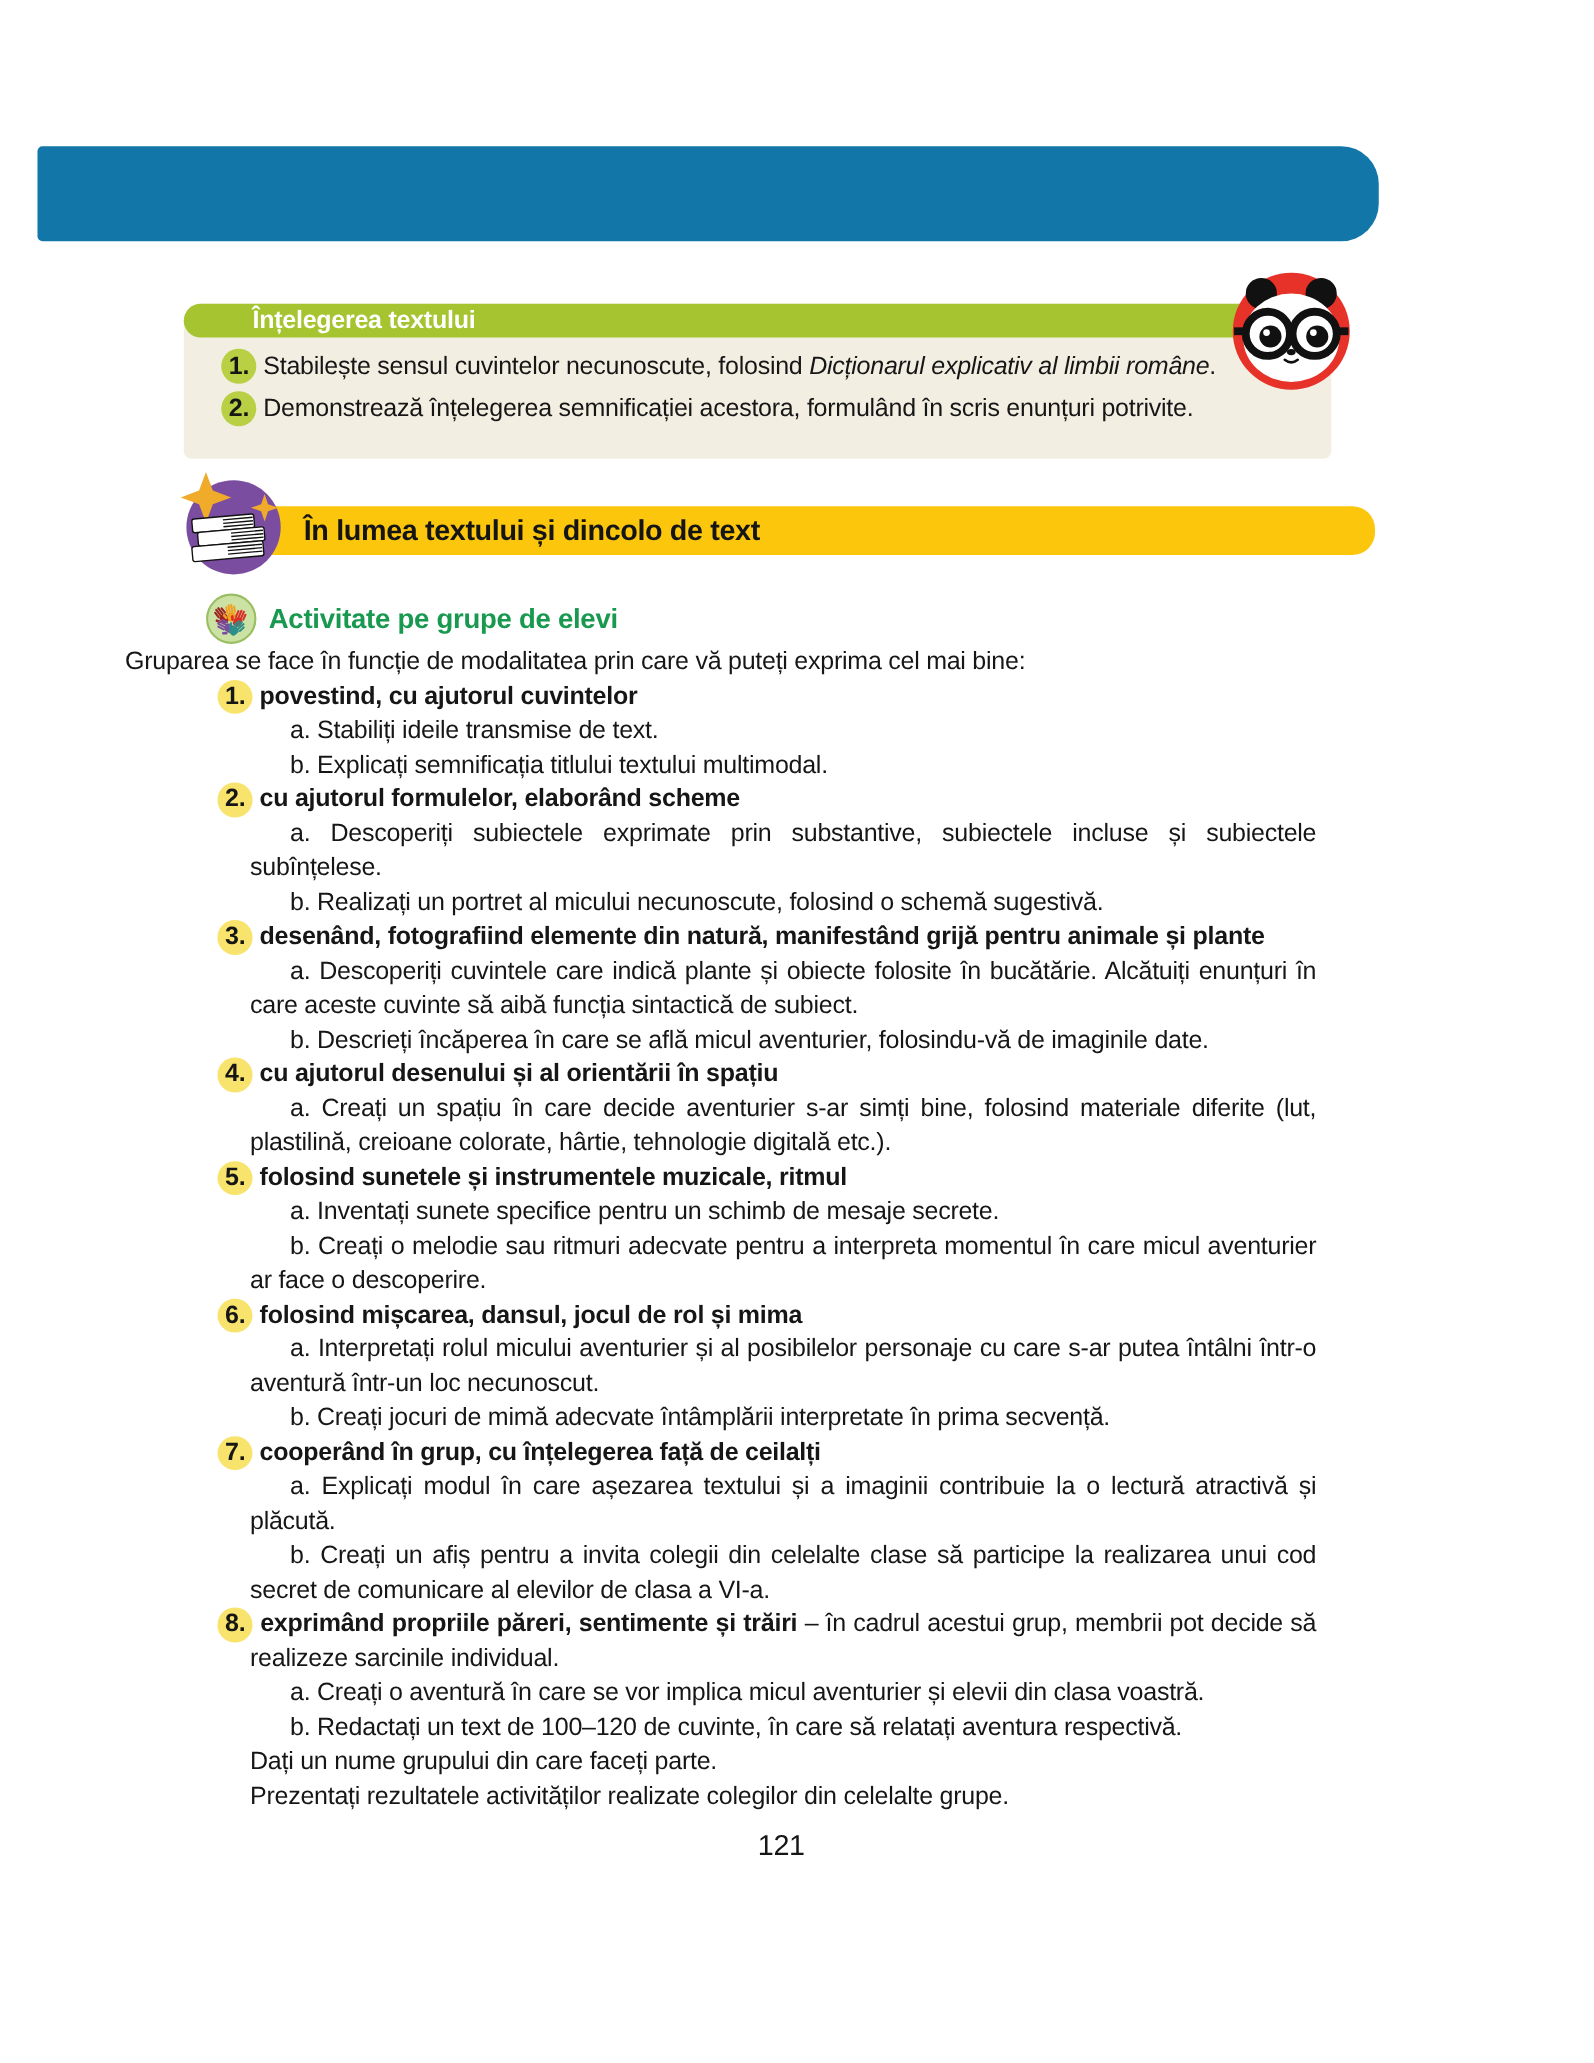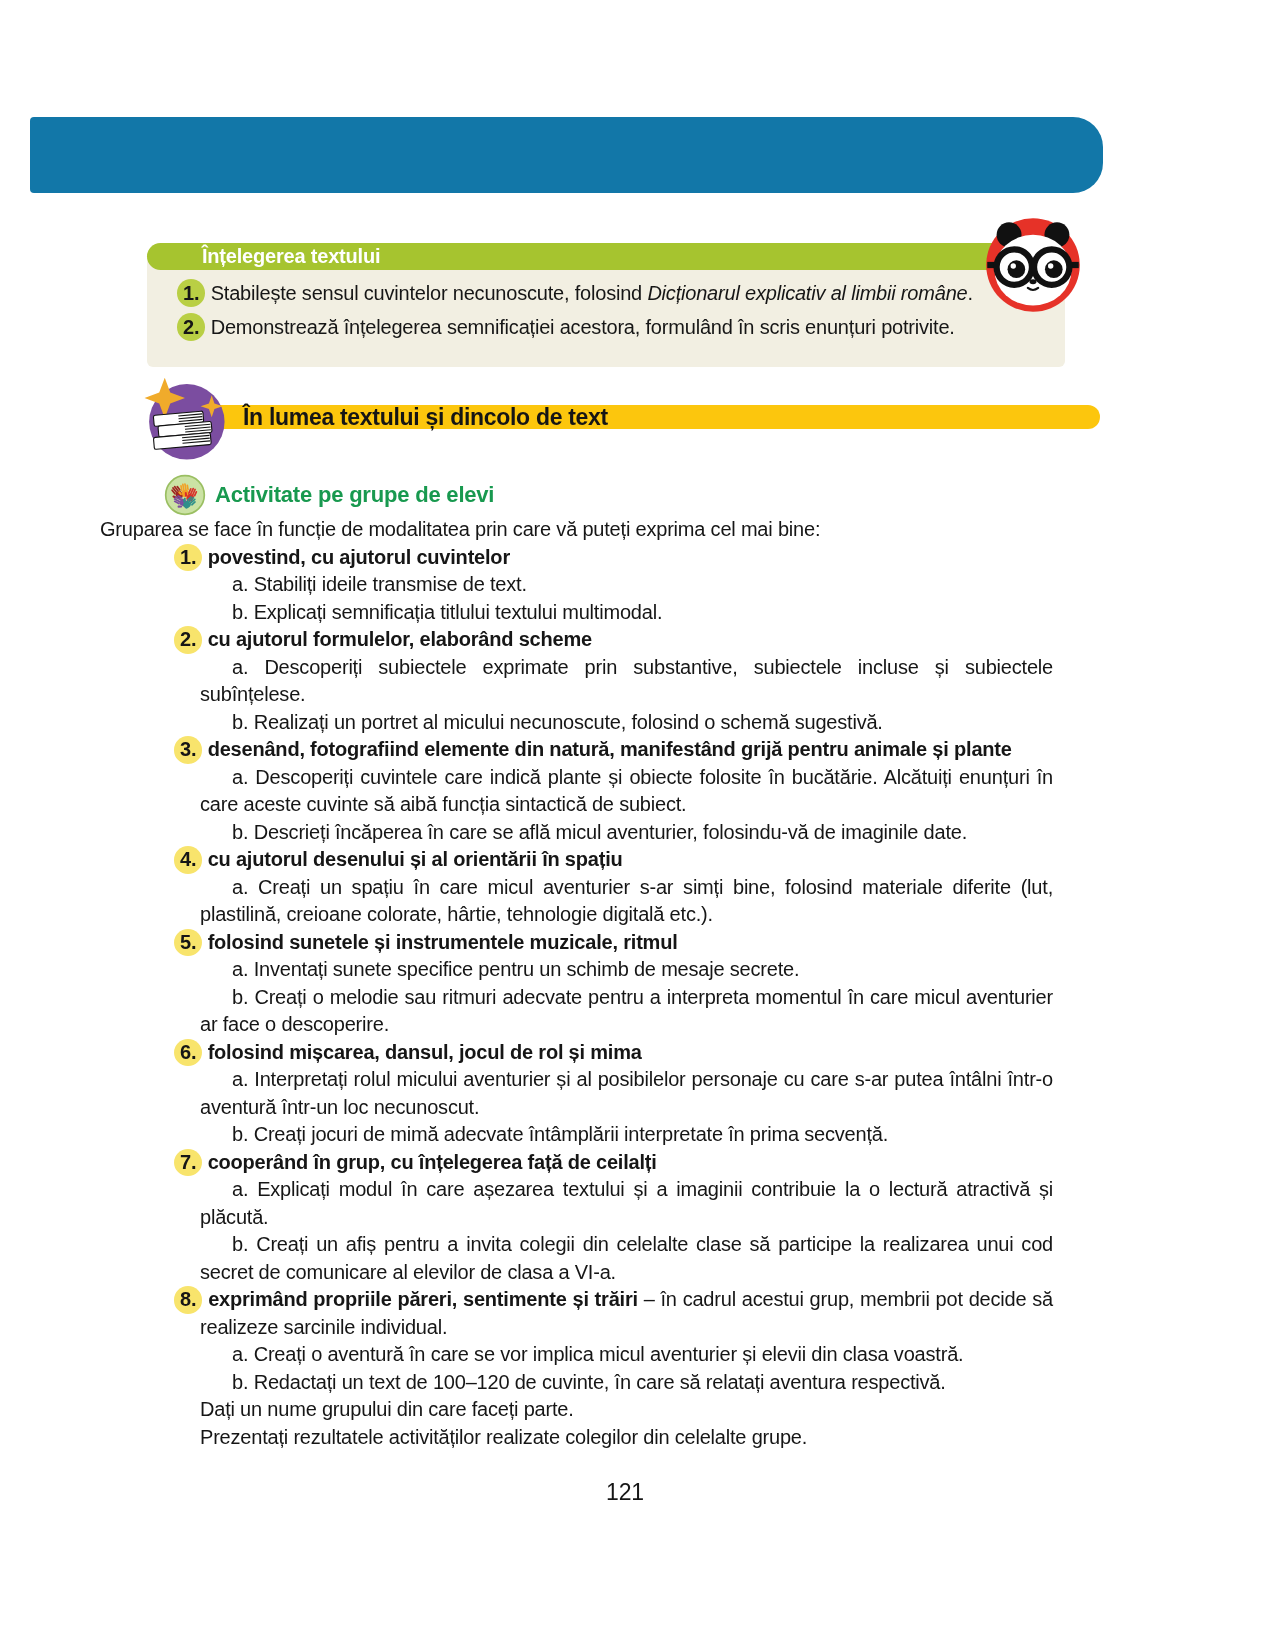--- a/index.html
+++ b/index.html
@@ -16,40 +16,40 @@
   .comp-panel .mascot{position:absolute;top:-30px;right:-20px;width:104px;height:104px;}
   .comp-item{font-size:20px;line-height:28px;padding:6px 8px 0 5px;text-indent:25px;}
   .comp-item.first{padding-right:92px;padding-top:9px;}
   .badge{display:inline-block;font-weight:700;border-radius:50%;padding:0 6px;text-indent:0;}
   .badge.green{background:#b9cf44;}
   .badge.yellow{background:#f8e46c;}
   .it{font-style:italic;}
 
   
   .sect-wrap{position:relative;margin-top:38px;height:41px;}
-  .sect-banner{position:absolute;left:183px;top:0;width:917px;height:24px;background:#fcc60d;border-radius:0 18px 18px 0;display:flex;align-items:center;}
+  .sect-banner{position:absolute;left:183px;top:0;width:917px;height:39px;background:#fcc60d;border-radius:0 18px 18px 0;display:flex;align-items:center;}
   .sect-banner span{font-weight:700;font-size:23px;color:#151515;padding-left:60px;letter-spacing:-0.3px;}
   .sect-icon{position:absolute;left:139px;top:-31px;width:92px;height:92px;z-index:2;}
 
   
   .act-head{display:flex;align-items:center;gap:9px;margin:27px 0 0 164px;height:43px;}
   .act-head svg{width:42px;height:42px;flex:0 0 auto;}
   .act-head h2{margin:0;font-size:22px;font-weight:700;color:#18994f;letter-spacing:-0.2px;}
 
   .intro{margin-left:100px;width:853px;font-size:20px;line-height:27.5px;}
 
   
   .group-title{margin-left:200px;font-size:20px;line-height:27.5px;text-indent:-26px;font-weight:700;}
   .group-title.nw{white-space:nowrap;}
   .group-title .reg{font-weight:400;}
   .group-title.justify{width:853px;text-align:justify;white-space:normal;}
   .task{margin-left:200px;width:853px;font-size:20px;line-height:27.5px;text-indent:32px;text-align:justify;}
   .outro{margin-left:200px;width:853px;font-size:20px;line-height:27.5px;}
 
-  .pageno{width:1250px;text-align:center;margin-top:28px;font-size:23px;}
+  .pageno{width:1250px;text-align:center;margin-top:12px;font-size:23px;}
 
   svg .ln{stroke:#111;stroke-width:1.2;}
 </style>
 </head>
 <body>
 
 <div>
 
   <div class="top-bar"></div>
 
@@ -153,21 +153,21 @@
     <span class="badge yellow">3.</span>
     <span>desenând, fotografiind elemente din natură, manifestând grijă pentru animale și plante</span><span class="reg"></span>
   </p>
   <p class="task">a. Descoperiți cuvintele care indică plante și obiecte folosite în bucătărie. Alcătuiți enunțuri în care aceste cuvinte să aibă funcția sintactică de subiect.</p>
   <p class="task">b. Descrieți încăperea în care se află micul aventurier, folosindu-vă de imaginile date.</p>
 
   <p class="group-title nw">
     <span class="badge yellow">4.</span>
     <span>cu ajutorul desenului și al orientării în spațiu</span><span class="reg"></span>
   </p>
-  <p class="task">a. Creați un spațiu în care micul aventurier s-ar simți bine, folosind materiale diferite (lut, plastilină, creioane colorate, hârtie, tehnologie digitală etc.).</p>
+  <p class="task">a. Creați un spațiu în care decide aventurier s-ar simți bine, folosind materiale diferite (lut, plastilină, creioane colorate, hârtie, tehnologie digitală etc.).</p>
 
   <p class="group-title nw">
     <span class="badge yellow">5.</span>
     <span>folosind sunetele și instrumentele muzicale, ritmul</span><span class="reg"></span>
   </p>
   <p class="task">a. Inventați sunete specifice pentru un schimb de mesaje secrete.</p>
   <p class="task">b. Creați o melodie sau ritmuri adecvate pentru a interpreta momentul în care micul aventurier ar face o descoperire.</p>
 
   <p class="group-title nw">
     <span class="badge yellow">6.</span>

